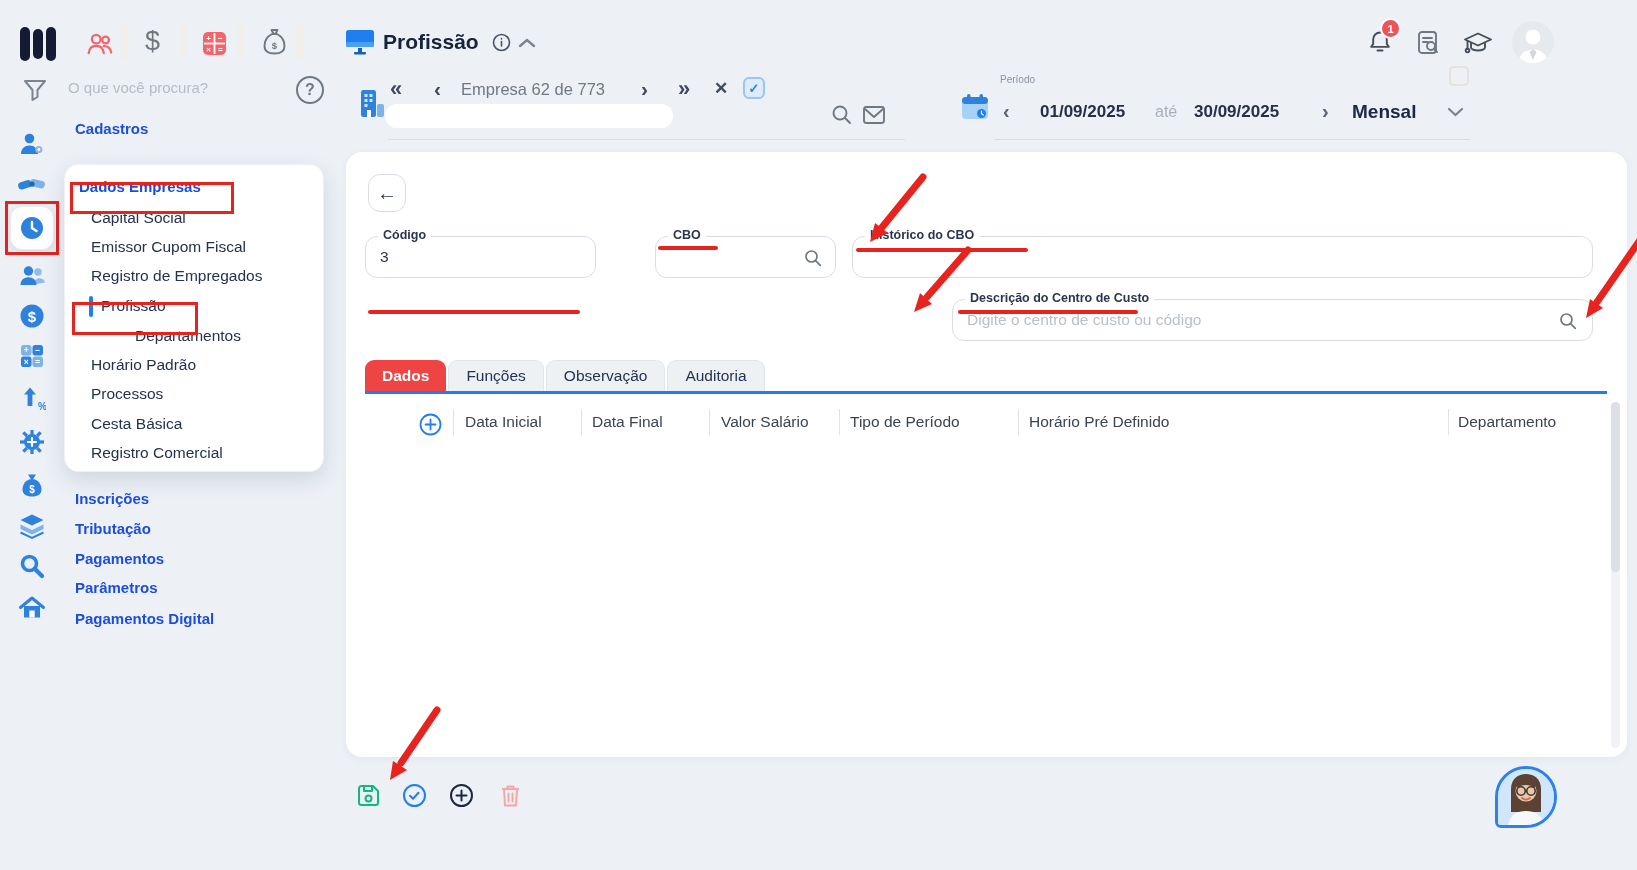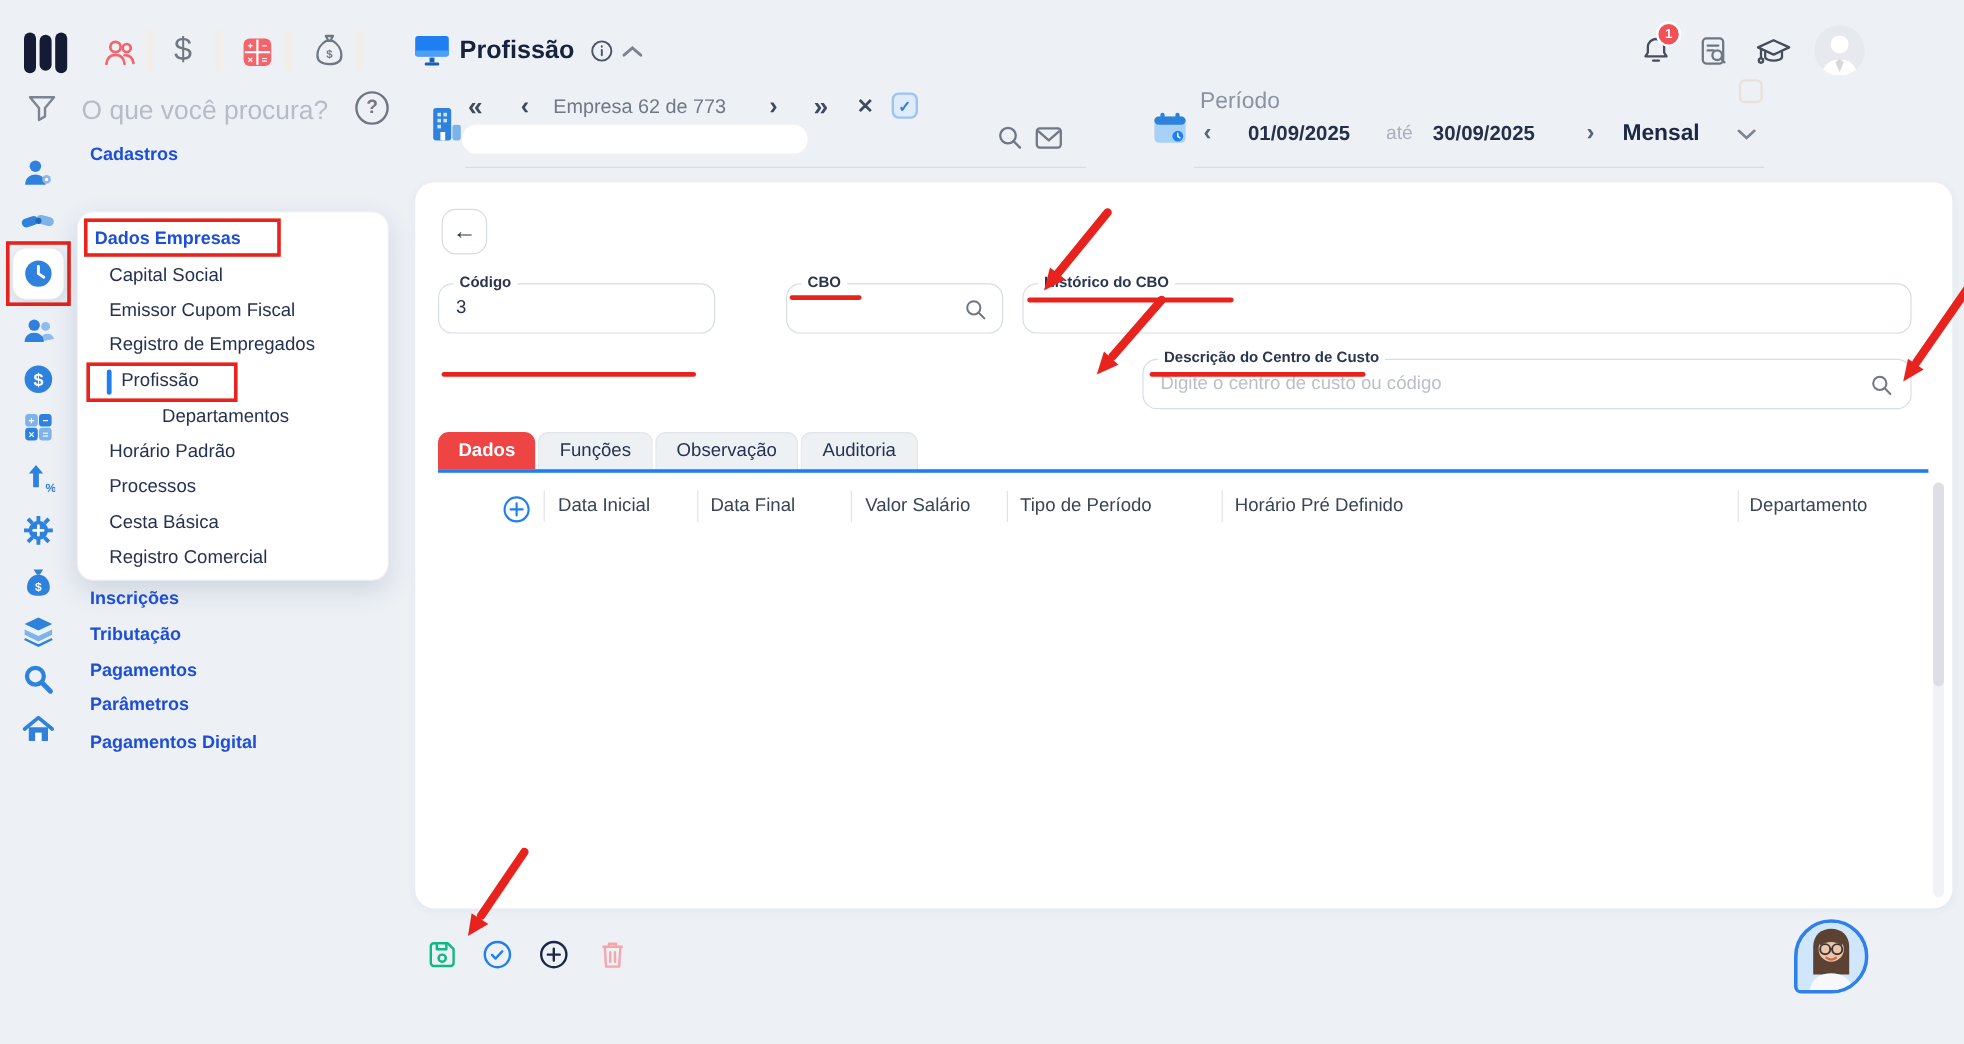--- a/index.html
+++ b/index.html
@@ -140,21 +140,21 @@
       <path d="M21 28l-3.5 3 3.5 8 3.5-8z" fill="#d4d8dd"></path>
     </svg>
   </div>
 
   <div class="abs" style="left:22px; top:77px;">
     <svg width="26" height="26" viewBox="0 0 26 26" fill="none" stroke="#7c8490" stroke-width="2" stroke-linejoin="round">
       <path d="M3 4h20l-7.5 9v7l-5 3v-10z"></path>
     </svg>
   </div>
   <div class="abs" style="left:68px; top:79px; width:230px;">
-    <span style="font-size:22px; color:#b6bcc6;">O que você procura?</span>
+    <span style="font-size:15px; color:#b6bcc6;">O que você procura?</span>
   </div>
   <div class="abs" style="left:296px; top:76px; width:28px; height:28px; border:2px solid #6f7782; border-radius:50%; display:flex; align-items:center; justify-content:center; font-size:16px; font-weight:700; color:#6f7782;">
     <span>?</span>
   </div>
 
   <div class="abs" style="left:18px; top:130px;">
     <svg width="28" height="28" viewBox="0 0 28 28">
       <circle cx="11.5" cy="8.5" r="4.8" fill="#2e82dd"></circle>
       <path d="M3 24c0-5.5 3.8-8.5 8.5-8.5S20 18.5 20 24z" fill="#2e82dd"></path>
       <circle cx="20.8" cy="19.5" r="3.6" fill="#8fb7e0"></circle>
@@ -249,21 +249,21 @@
     <svg width="28" height="28" viewBox="0 0 28 28">
       <path d="M6 12v11.5h16V12" fill="#2e82dd"></path>
       <path d="M2.5 13.5L14 4l11.5 9.5" fill="none" stroke="#2e82dd" stroke-width="3" stroke-linecap="round" stroke-linejoin="round"></path>
       <rect x="11.3" y="16.5" width="5.4" height="7" fill="#fff"></rect>
     </svg>
   </div>
 
   <div class="abs menu-top" style="left:75px; top:120px;">Cadastros</div>
   <div class="abs menu-top" style="left:75px; top:150px;margin-top:39px;">Serviços</div>
 
-  <div class="abs popup" style="left:64px; top:176px; width:260px; height:308px;">
+  <div class="abs popup" style="left:64px; top:164px; width:260px; height:308px;">
     <div class="abs menu-top" style="left:14px; top:13px;">Dados Empresas</div>
     <div class="abs menu-sub" style="left:26px; top:44px;">Capital Social</div>
     <div class="abs menu-sub" style="left:26px; top:73px;">Emissor Cupom Fiscal</div>
     <div class="abs menu-sub" style="left:26px; top:102px;">Registro de Empregados</div>
     <div class="abs" style="left:24px; top:131px; width:4px; height:21px; background:#1f7ef0; border-radius:2px;"></div>
     <div class="abs menu-sub" style="left:36px; top:132px;">Profissão</div>
     <div class="abs menu-sub" style="left:26px; top:162px;margin-left:44px;">Departamentos</div>
     <div class="abs menu-sub" style="left:26px; top:191px;">Horário Padrão</div>
     <div class="abs menu-sub" style="left:26px; top:220px;">Processos</div>
     <div class="abs menu-sub" style="left:26px; top:250px;">Cesta Básica</div>
@@ -322,21 +322,21 @@
   <div class="abs" style="left:960px; top:92px;">
     <svg width="30" height="30" viewBox="0 0 30 30">
       <rect x="2" y="5" width="26" height="22" rx="4" fill="#a8d2f5"></rect>
       <rect x="2" y="5" width="26" height="7" rx="3.5" fill="#2e82dd"></rect>
       <rect x="7" y="2" width="3.5" height="6" rx="1.7" fill="#2e82dd"></rect>
       <rect x="19.5" y="2" width="3.5" height="6" rx="1.7" fill="#2e82dd"></rect>
       <circle cx="21.5" cy="21.5" r="4.5" fill="#1f7ef0"></circle>
       <path d="M21.5 19v2.7l1.8 1.2" stroke="#fff" stroke-width="1.2" fill="none" stroke-linecap="round"></path>
     </svg>
   </div>
-  <span class="abs" style="left:1000px; top:74px; font-size:19px; color:#8b93a0;">Período</span>
+  <span class="abs" style="left:1000px; top:74px; font-size:10px; color:#8b93a0;">Período</span>
   <span class="abs nav-glyph" style="left:1003px; top:100px; font-size:20px; color:#5a6372;">‹</span>
   <span class="abs date-txt" style="left:1040px; top:102px;">01/09/2025</span>
   <span class="abs" style="left:1155px; top:103px; font-size:16px; color:#a9b0ba;">até</span>
   <span class="abs date-txt" style="left:1194px; top:102px;">30/09/2025</span>
   <span class="abs nav-glyph" style="left:1322px; top:100px; font-size:20px; color:#5a6372;">›</span>
   <span class="abs" style="left:1352px; top:101px; font-size:19px; font-weight:700; color:#1c2745;">Mensal</span>
   <div class="abs" style="left:1447px; top:107px;">
     <svg width="17" height="10" viewBox="0 0 17 10" fill="none" stroke="#7c8490" stroke-width="2.2" stroke-linecap="round">
         <path d="M2 2l6.5 6L15 2"></path>
       </svg>

